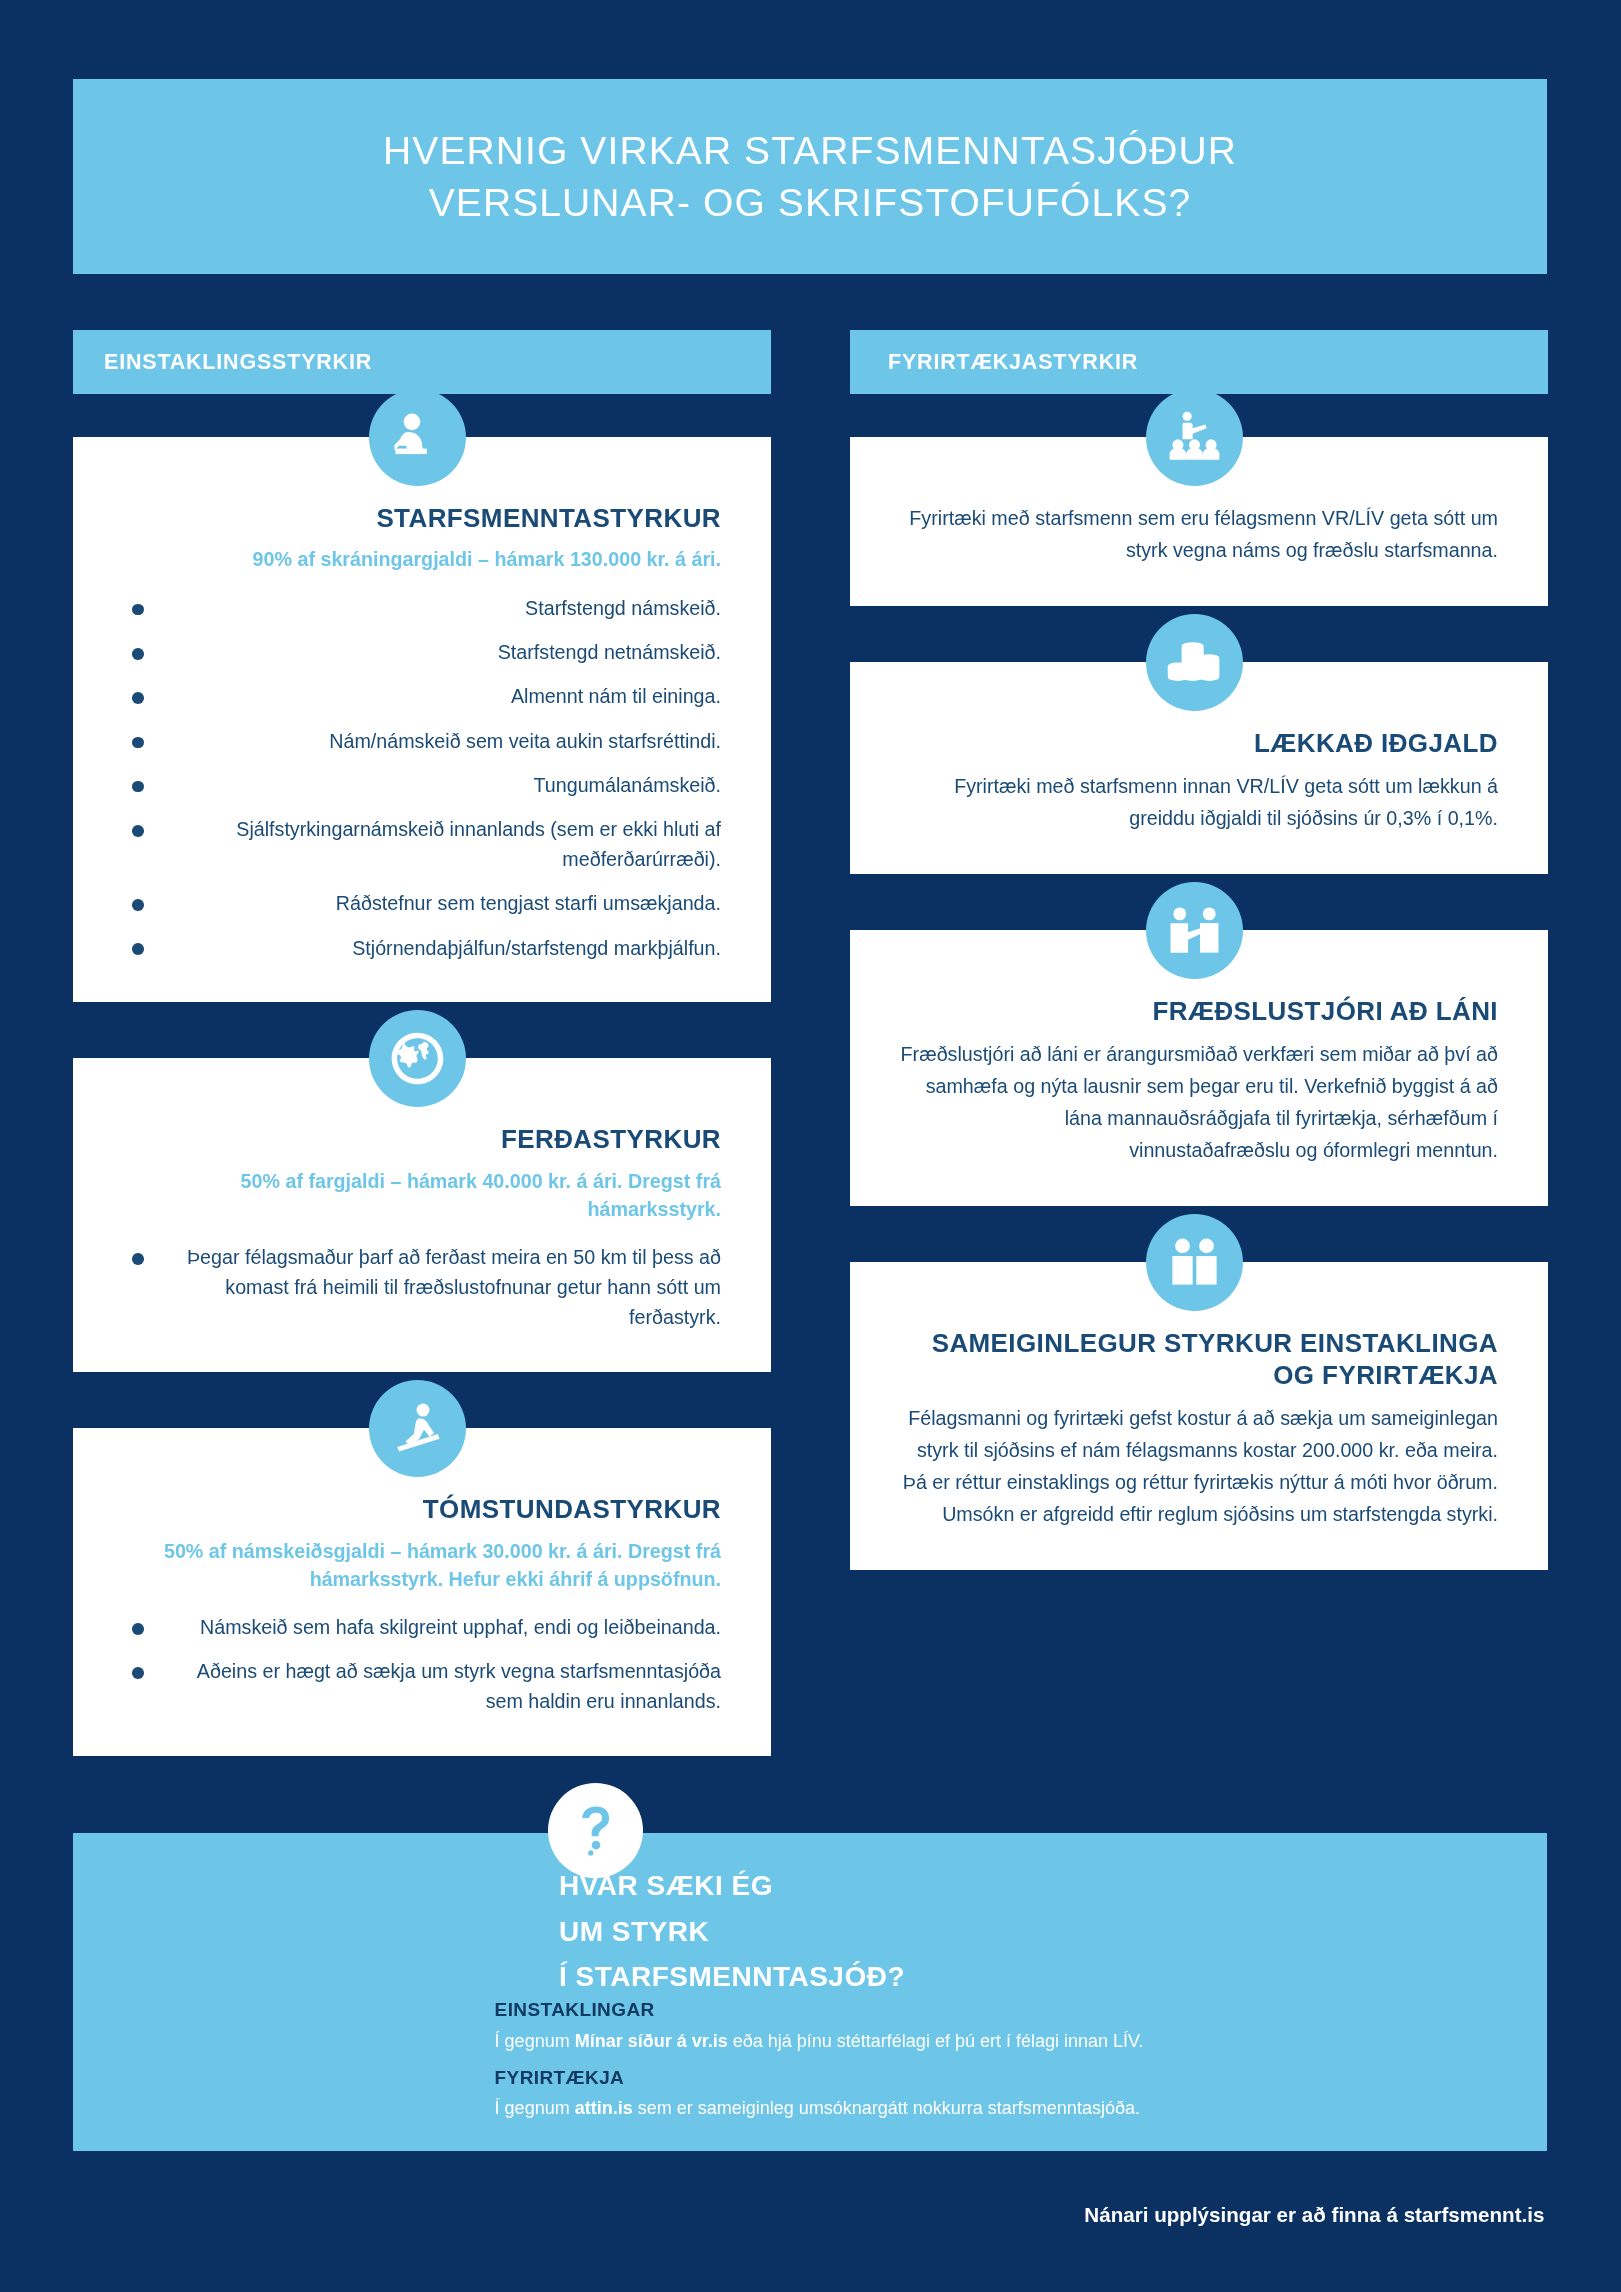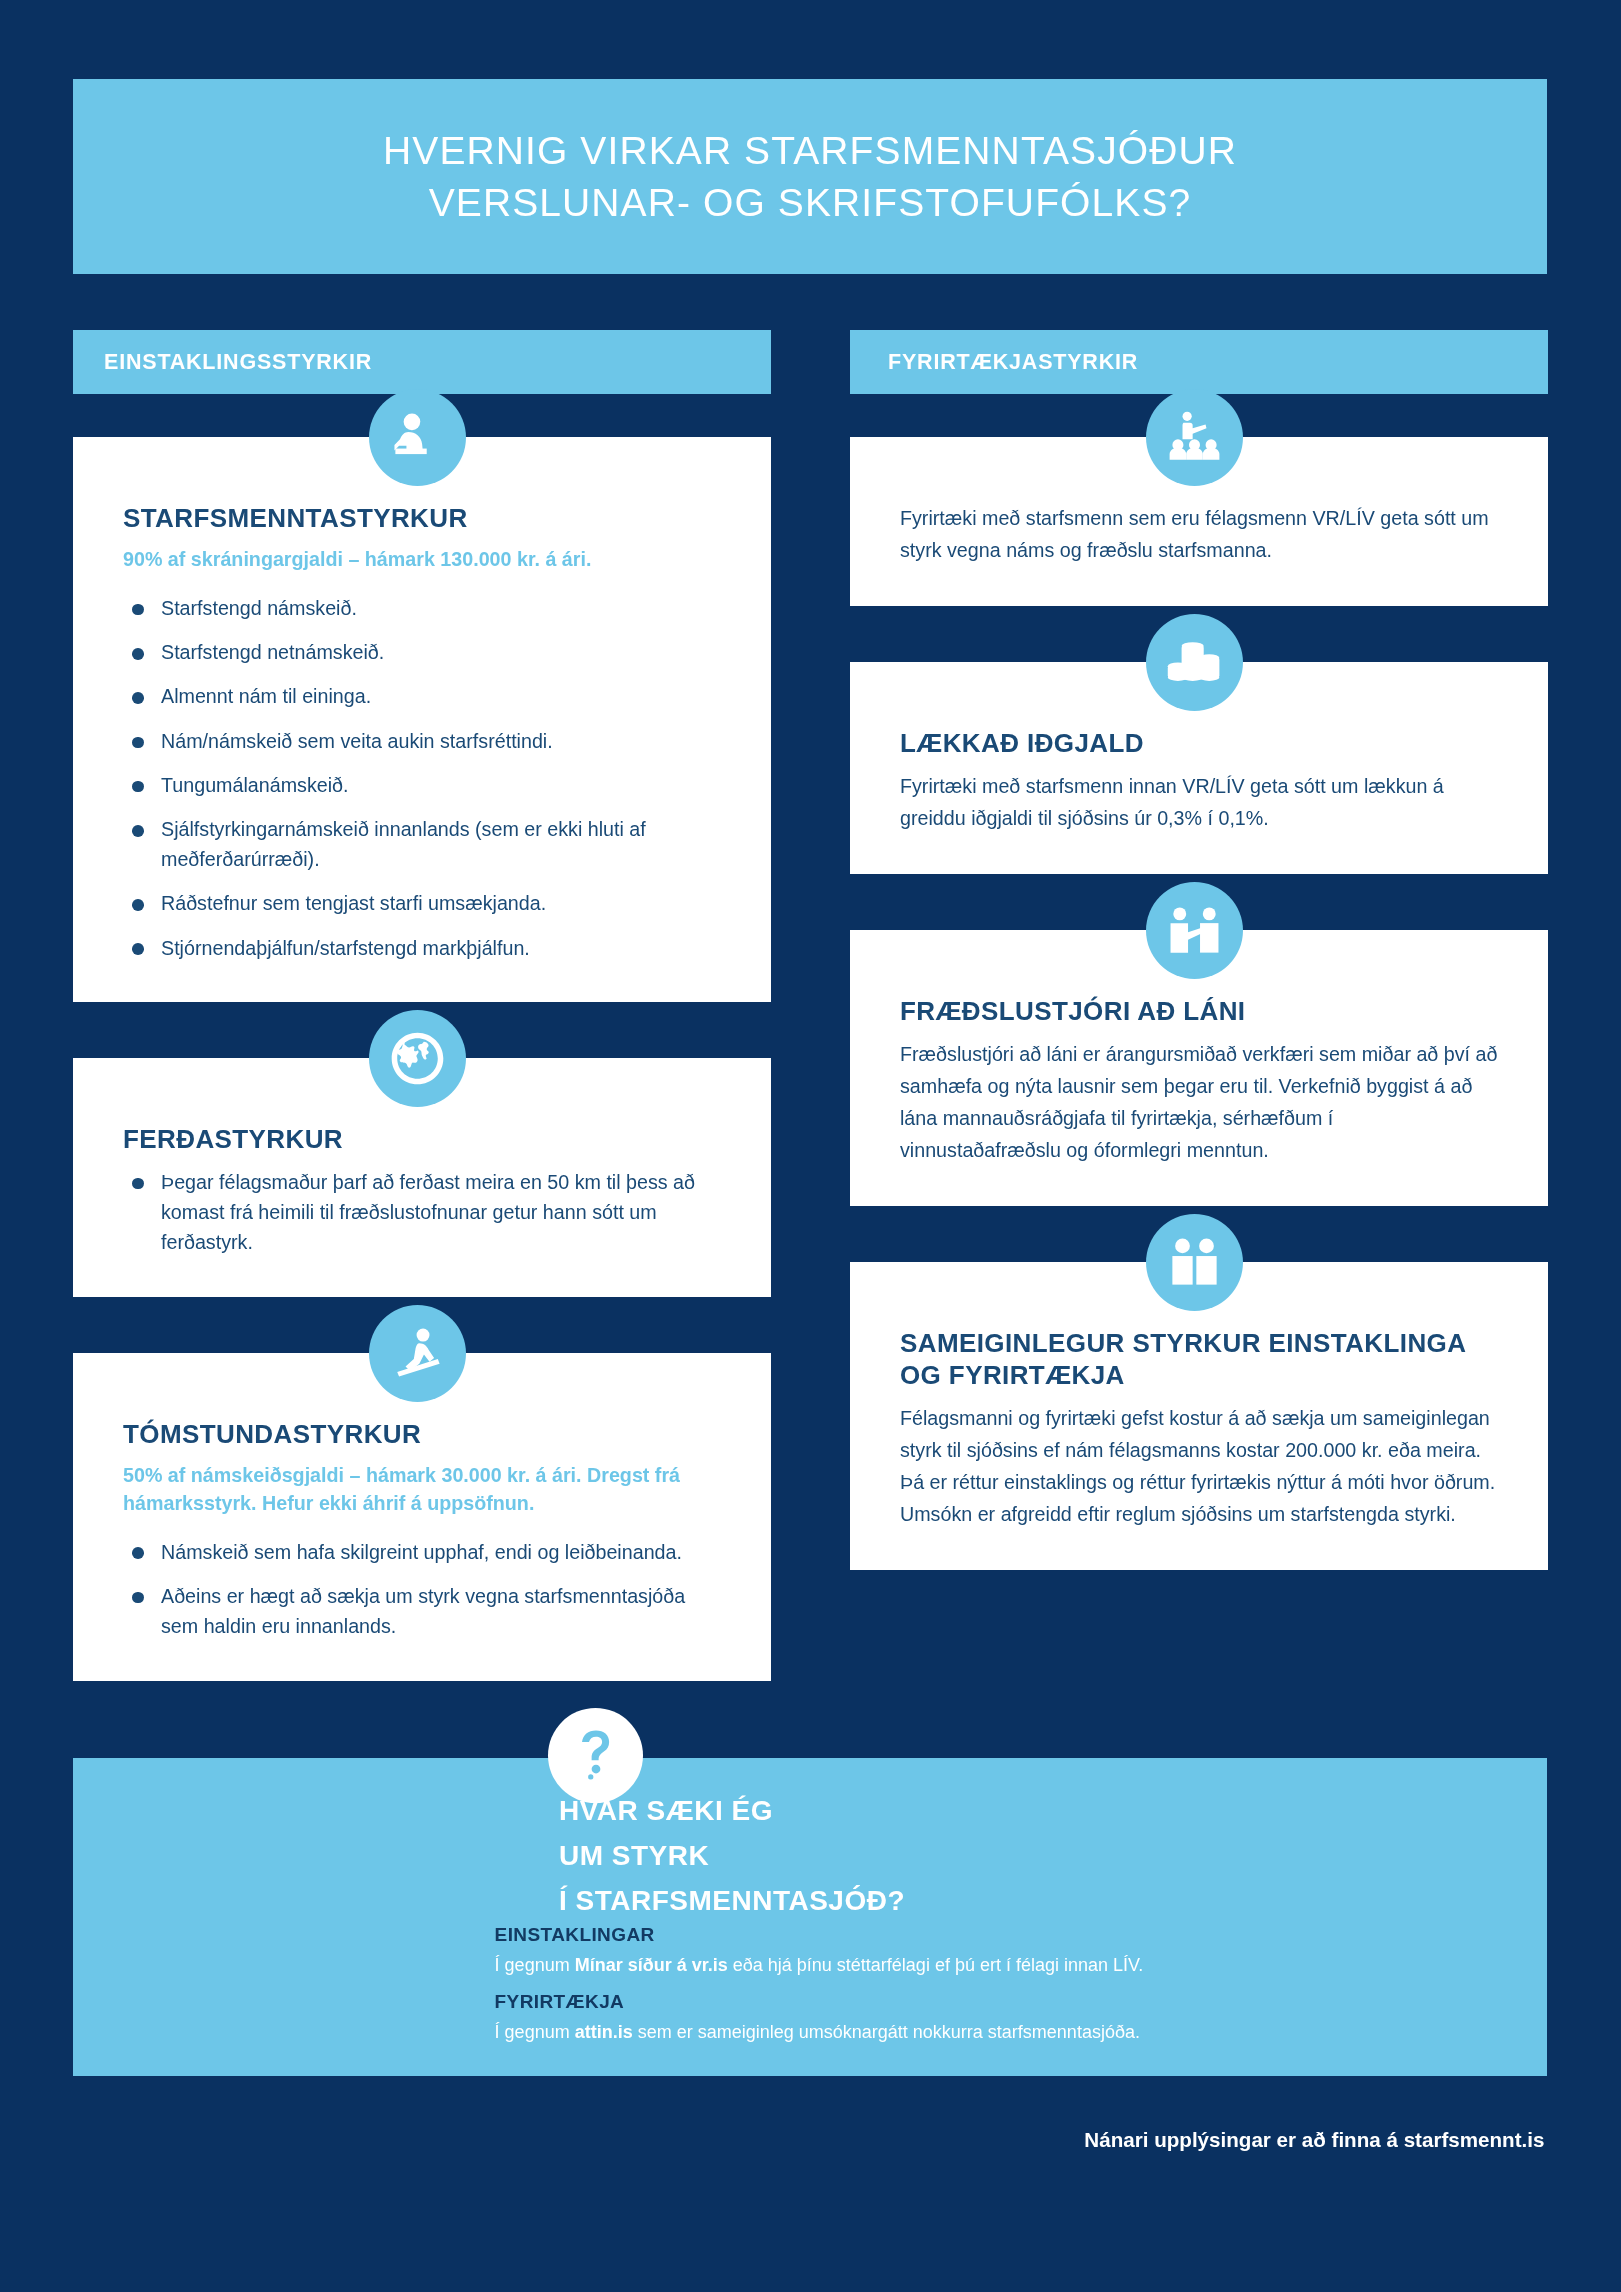--- a/index.html
+++ b/index.html
@@ -62,21 +62,21 @@
     gap: 79px;
     margin-top: 43px;
   }
   .col { width: 698px; display: flex; flex-direction: column; }
 
   .card {
     position: relative;
     background: #ffffff;
     padding: 59px 50px 39px 50px;
   }
-  .card.pad-lg { padding-top: 66px; }
+  .card.pad-lg { padding-top: 66px; text-align: right; }
 
   .icon-badge {
     position: absolute;
     top: -48px;
     left: 296px;
     width: 97px; height: 97px;
     border-radius: 50%;
     background: #6dc6e8;
     display: flex; align-items: center; justify-content: center;
   }
@@ -237,20 +237,21 @@
 
       <div class="card pad-lg">
         <div class="icon-badge">
           <svg viewBox="0 0 64 64" aria-hidden="true">
             <path d="M32 4C16.5 4 4 16.5 4 32s12.5 28 28 28 28-12.5 28-28S47.5 4 32 4zm0 6c12.2 0 22 9.8 22 22s-9.8 22-22 22-22-9.8-22-22S19.8 10 32 10z"></path>
             <path d="M18 17c2 1 3 3 5 3s3-2 5-1-1 4 1 5 3-2 4 0-3 4-2 6 2 4 0 6-4-1-5 1-1 5-3 5-2-4-4-5-5 0-6-2 2-3 1-5-4-2-4-5 4-2 5-4 1-7 3-8z"></path>
             <path d="M40 14c2 0 4 2 4 4s-2 2-2 4 3 2 2 4-3 1-3 3 2 3 0 4-3-2-4-4 0-5-2-6-3-3-2-5 4-1 5-3 1-1 2-1z"></path>
           </svg>
         </div>
         <h2>FERÐASTYRKUR</h2>
+        <div class="sub">50% af fargjaldi – hámark 40.000 kr. á ári. Dregst frá hámarksstyrk.</div>
         <ul class="bullets">
           <li>Þegar félagsmaður þarf að ferðast meira en 50 km til þess að komast frá heimili til fræðslustofnunar getur hann sótt um ferðastyrk.</li>
         </ul>
       </div>
 
       <div class="gap-b"></div>
 
       <div class="card pad-lg">
         <div class="icon-badge">
           <svg viewBox="0 0 64 64" aria-hidden="true">

